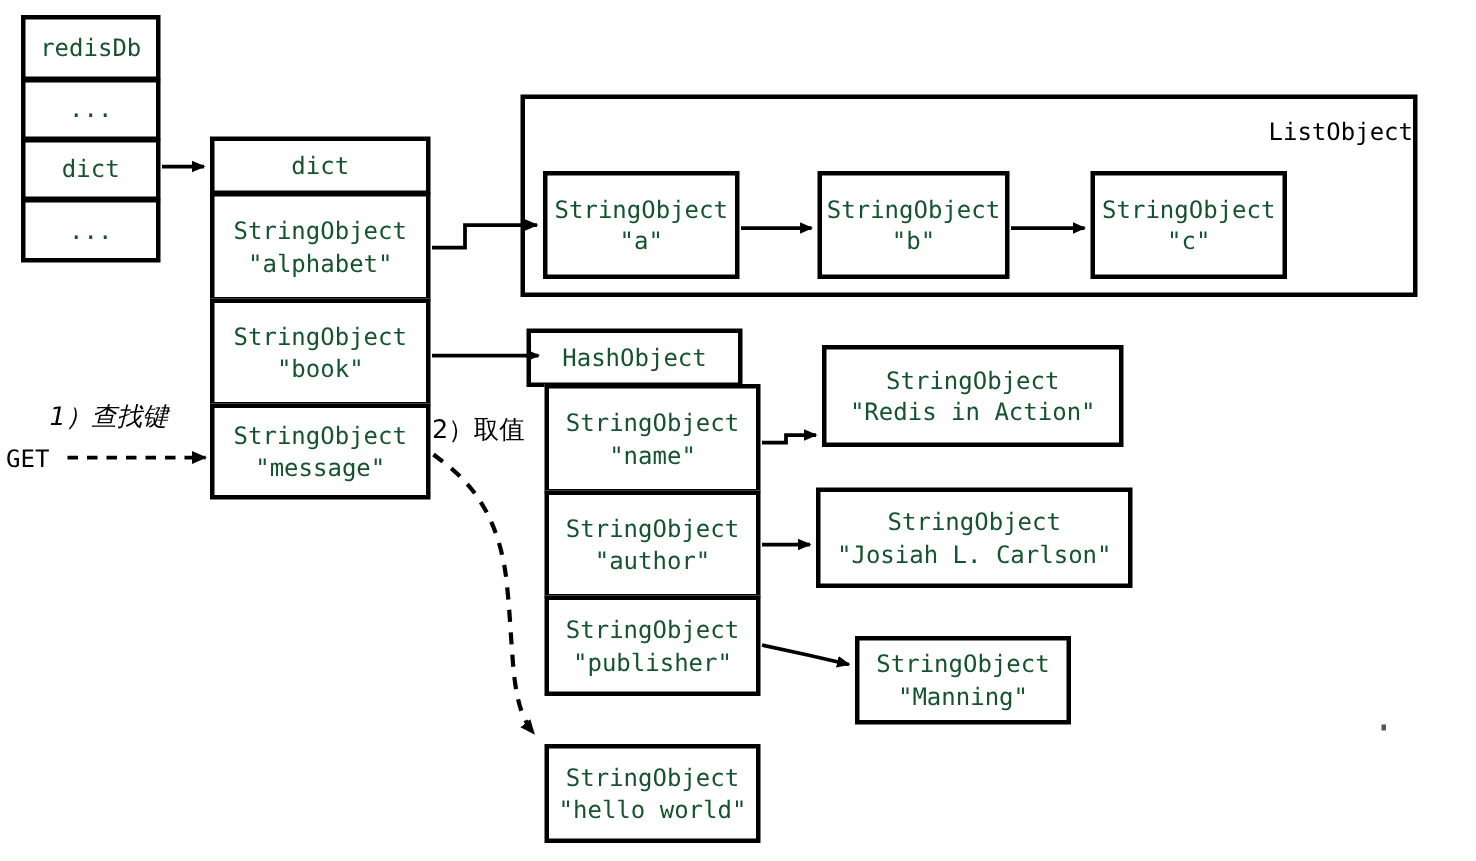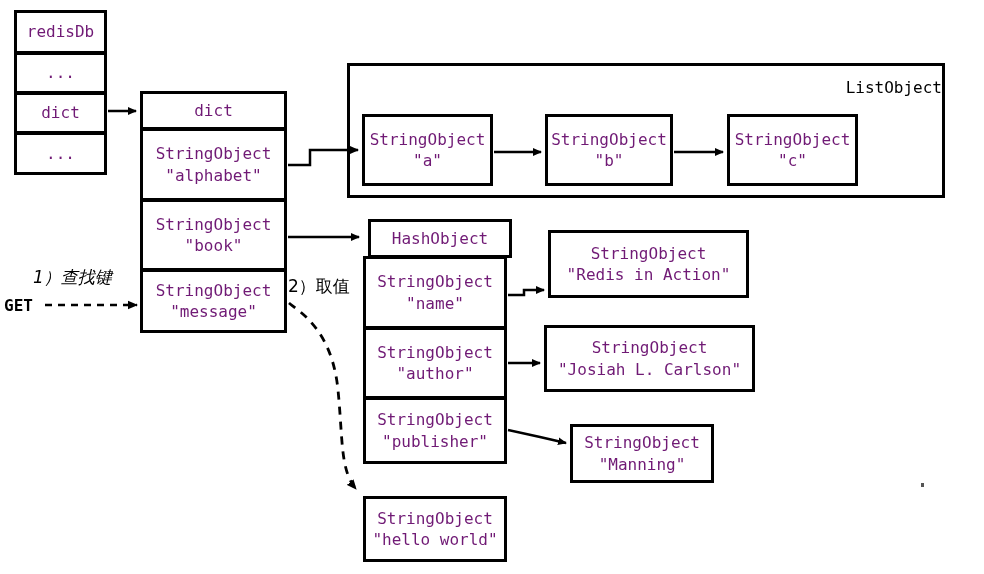--- a/index.html
+++ b/index.html
@@ -25,37 +25,36 @@
     position: absolute;
     box-sizing: border-box;
     border: 3px solid #000000;
     background: #ffffff;
     display: flex;
     flex-direction: column;
     align-items: center;
     justify-content: center;
     text-align: center;
     line-height: 1.32;
-    color: #701a75;
+    color: #14532d;
     font-size: 16px;
     letter-spacing: 0px;
     white-space: nowrap;
   }
   .container-label {
     position: absolute;
     width: 100%;
     text-align: right;
     font-size: 16px;
     color: #000;
   }
   .txt {
     position: absolute;
     color: #000;
     white-space: nowrap;
-    font-weight: bold;
   }
   .cn {
     font-family: "DejaVu Sans", "Liberation Sans", sans-serif;
     font-size: 17px;
     font-weight: 500;
   }
   .mono-lbl {
     font-family: "DejaVu Sans Mono", "Liberation Mono", monospace;
     font-size: 16px;
   }
@@ -115,21 +114,21 @@
   </div>
   <div class="cell" style="left:545px; top:114px; width:128px; height:72px;">
     <span>StringObject</span>
     <span>"b"</span>
   </div>
   <div class="cell" style="left:727px; top:114px; width:131px; height:72px;">
     <span>StringObject</span>
     <span>"c"</span>
   </div>
 
-  <div class="cell" style="left:368px; top:219px; width:144px; height:39px;">
+  <div class="cell" style="left:351px; top:219px; width:144px; height:39px;">
     <span>HashObject</span>
   </div>
   <div class="cell" style="left:363px; top:256px; width:144px; height:73px;">
     <span>StringObject</span>
     <span>"name"</span>
   </div>
   <div class="cell" style="left:363px; top:327px; width:144px; height:72px;">
     <span>StringObject</span>
     <span>"author"</span>
   </div>

